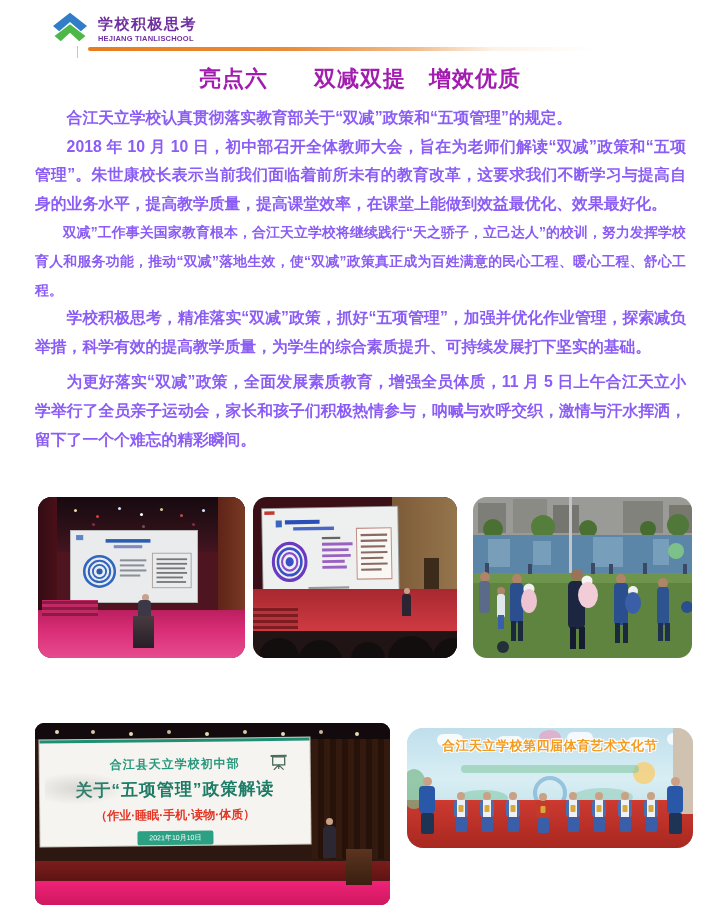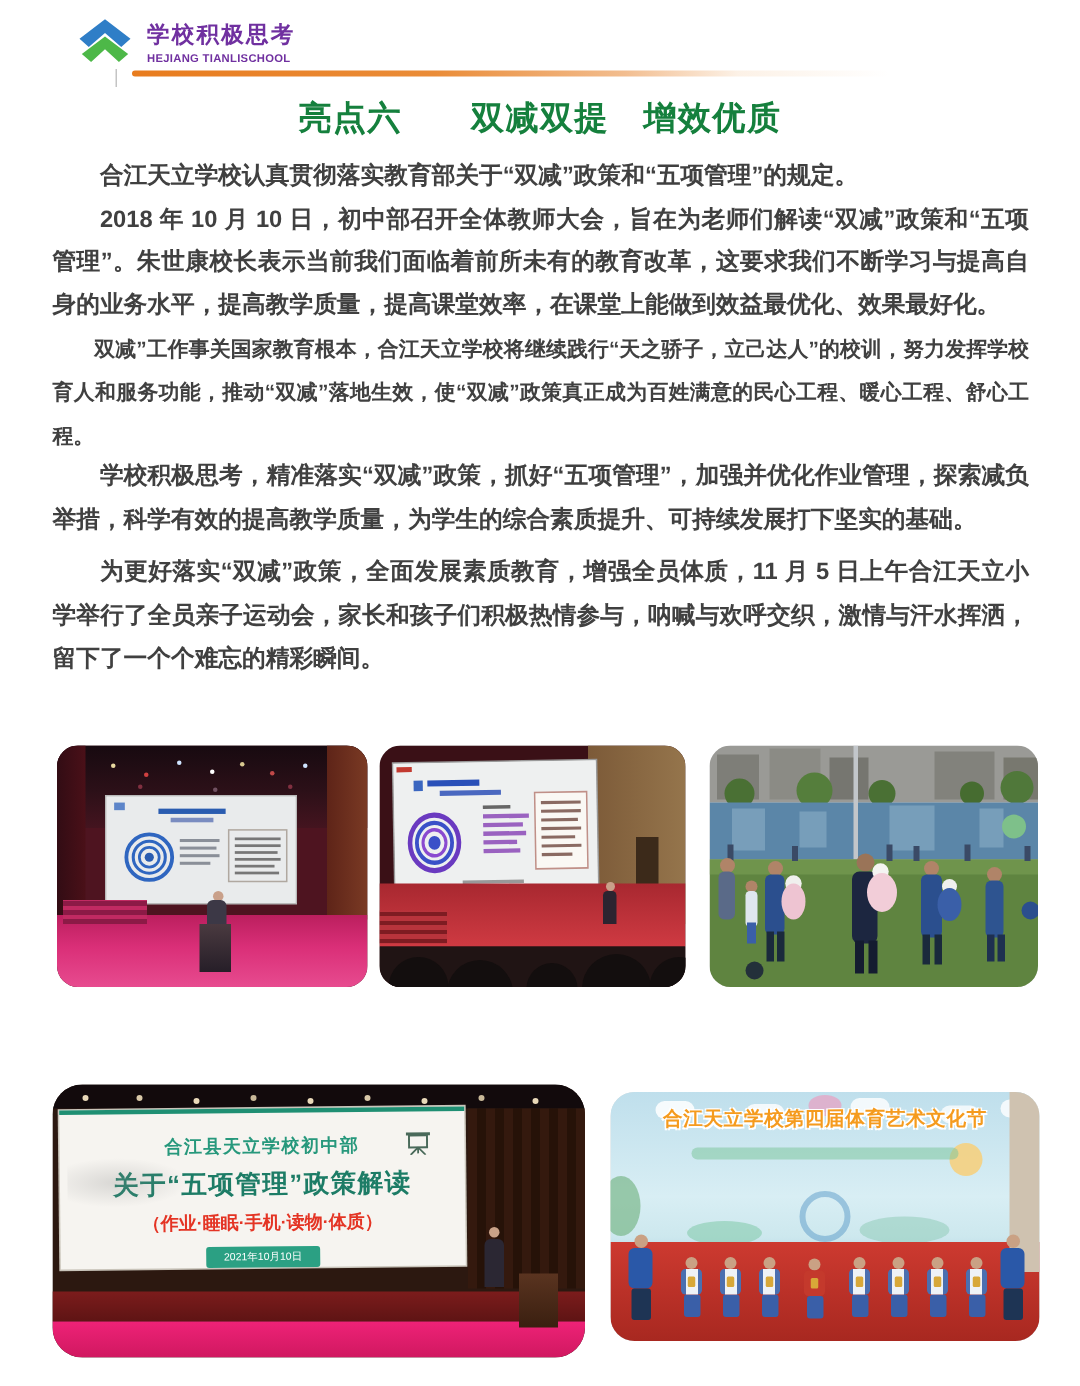--- a/index.html
+++ b/index.html
@@ -12,25 +12,25 @@
   .logo{position:absolute;left:50px;top:12px;display:flex;gap:8px;align-items:flex-start;}
   .logo-icon{width:40px;height:34px;display:block;}
   .logo-names{display:flex;flex-direction:column;margin-top:3px;}
   .logo-zh{color:#7030a0;font-size:15px;font-weight:700;letter-spacing:1.5px;line-height:17px;}
   .logo-en{color:#7030a0;font-size:7.5px;font-weight:700;letter-spacing:0.2px;margin-top:2px;}
   .logo-tick{position:absolute;left:77px;top:46px;width:1px;height:12px;background:#c4c4c4;}
   .divider{position:absolute;left:88px;top:47px;width:505px;height:4px;border-radius:2px;
     background:linear-gradient(to right,#e87c1e 0%,#ea8c38 40%,#f2bd8f 65%,rgba(250,230,210,.55) 80%,rgba(255,255,255,0) 100%);}
   
   .doc-title{position:absolute;top:64px;left:0;width:100%;text-align:center;
-    color:#15803d;font-size:22px;font-weight:700;letter-spacing:1px;}
+    color:#a21caf;font-size:22px;font-weight:700;letter-spacing:1px;}
   
   .body-text{position:absolute;left:35px;top:104px;width:651px;}
   .para{margin:0;text-indent:2em;font-size:15.8px;line-height:28.6px;font-weight:700;
-    color:#404040;text-align:justify;}
+    color:#8b5cf6;text-align:justify;}
   .para-small{font-size:13.9px;}
   .para-gap{margin-top:7px;}
   
   .photo{position:absolute;overflow:hidden;border-radius:14px;background:#ddd;}
   .layer{position:absolute;}
   
   #photo1{left:38px;top:497px;width:207px;height:161px;}
   .p1-base{inset:0;background:#4e1420;}
   .p1-ceiling{left:0;top:0;width:100%;height:34%;background:linear-gradient(#170a10 0%,#2c1018 55%,#44141f 100%);}
   .p1-lights{left:14px;top:16px;width:3px;height:3px;border-radius:50%;background:#fff;
@@ -54,42 +54,42 @@
   .p2-person{left:73%;bottom:26%;width:9px;height:22px;background:#2c2430;border-radius:3px 3px 0 0;}
   .p2-person-head{left:74%;bottom:40%;width:6px;height:6px;border-radius:50%;background:#c9a08a;}
   .p2-audience{left:0;bottom:0;width:100%;height:17%;background:#201414;}
   .bump{position:absolute;border-radius:50%;background:#130e0e;}
   .b1{left:3%;bottom:-20px;width:40px;height:40px;}
   .b2{left:22%;bottom:-26px;width:44px;height:44px;}
   .b3{left:48%;bottom:-18px;width:34px;height:34px;}
   .b4{left:66%;bottom:-24px;width:46px;height:46px;}
   .b5{left:88%;bottom:-20px;width:40px;height:40px;}
   
-  #photo4{left:35px;top:723px;width:355px;height:182px;border-radius:20px;text-align:center;}
+  #photo4{left:35px;top:723px;width:355px;height:182px;border-radius:9px;text-align:center;}
   .p4-base{inset:0;background:#2c1810;}
   .p4-ceiling{left:0;top:0;width:100%;height:9%;background:#120a0c;}
   .p4-lights{left:20px;top:7px;width:4px;height:4px;border-radius:50%;background:#e8d8b8;
     box-shadow:36px 0 0 #d8c8a8,74px 2px 0 #e8d8b8,112px 0 0 #c8b898,150px 2px 0 #e8d8b8,188px 0 0 #d8c8a8,226px 2px 0 #e8d8b8,264px 0 0 #c8b898,300px 2px 0 #e8d8b8;}
   .p4-slats{right:0;top:9%;width:22%;height:66%;background:repeating-linear-gradient(to right,#34190e 0 6px,#261208 6px 12px);}
   .p4-screen{left:1.5%;top:9%;width:76%;height:58%;background:#f6f4f0;transform:rotate(-0.6deg);
     box-shadow:0 0 0 1px #c9c4ba;display:flex;flex-direction:column;align-items:center;}
   .p4-band{width:100%;height:9px;background:#1f8f73;}
   .p4-texture{left:2%;top:30%;width:30%;height:32%;background:radial-gradient(ellipse at 40% 50%,rgba(140,140,140,.28),rgba(140,140,140,0) 70%);}
   .p4-line1{margin-top:14px;color:#27987c;font-size:12px;font-weight:700;letter-spacing:1px;}
   .p4-line2{margin-top:5px;color:#1d7c66;font-size:17px;font-weight:700;letter-spacing:1px;}
   .p4-line3{margin-top:6px;color:#e43424;font-size:12px;font-weight:700;}
   .p4-pill{margin-top:7px;background:#2ba083;color:#fff;font-size:7px;padding:2px 12px;border-radius:2px;}
   .p4-slide-icon{position:absolute;right:22px;top:16px;}
   .p4-stagefront{left:0;bottom:13%;width:100%;height:11%;background:linear-gradient(#7c1c1c,#5e1414);}
   .p4-carpet{left:0;bottom:0;width:100%;height:13%;background:linear-gradient(#ee2277,#d01860);}
   .p4-person{left:81%;bottom:26%;width:13px;height:32px;background:#2b2733;border-radius:4px 4px 0 0;}
   .p4-person-head{left:82%;bottom:44%;width:7px;height:7px;border-radius:50%;background:#c9a288;}
   .p4-podium{left:87.5%;bottom:11%;width:26px;height:36px;background:linear-gradient(#5a3420,#3a1f10);}
   
-  #photo5{left:407px;top:728px;width:286px;height:166px;border-radius:16px;}
+  #photo5{left:407px;top:728px;width:286px;height:120px;border-radius:16px;}
   .p5-backdrop{inset:0;background:linear-gradient(#bfdfec 0%,#d8eef4 42%,#cde8ee 58%,#c4e2ea 62%);}
   .p5-cloud{left:30px;top:6px;width:26px;height:12px;border-radius:10px;background:rgba(255,255,255,.85);
     box-shadow:60px 2px 0 rgba(255,255,255,.8),130px -2px 0 rgba(255,255,255,.8),190px 3px 0 rgba(255,255,255,.75),230px -1px 0 rgba(255,255,255,.8);}
   .p5-flower{left:46%;top:2px;width:22px;height:14px;border-radius:50%;background:#e3a6c6;opacity:.8;}
   .p5-sun{right:38px;top:34px;width:22px;height:22px;border-radius:50%;background:#f5d080;opacity:.9;}
   .p5-teal1{left:18%;top:52%;width:50px;height:16px;border-radius:50%;background:#7fc8a8;opacity:.55;}
   .p5-teal2{left:58%;top:50%;width:60px;height:18px;border-radius:50%;background:#8ccab4;opacity:.5;}
   .p5-ring{left:44%;top:40%;width:26px;height:26px;border-radius:50%;border:4px solid #5a9ac8;opacity:.5;}
   .p5-title{left:0;top:9px;width:100%;text-align:center;color:#f59b1e;font-size:13px;font-weight:700;letter-spacing:.5px;
     text-shadow:1px 1px 0 #fff,-1px -1px 0 #fff,1px -1px 0 #fff,-1px 1px 0 #fff;}

